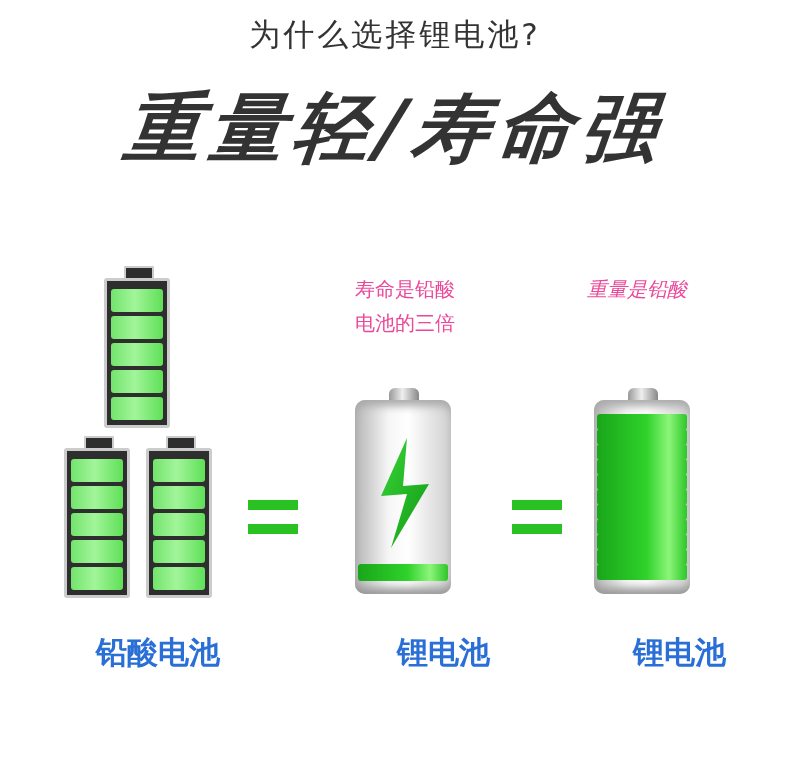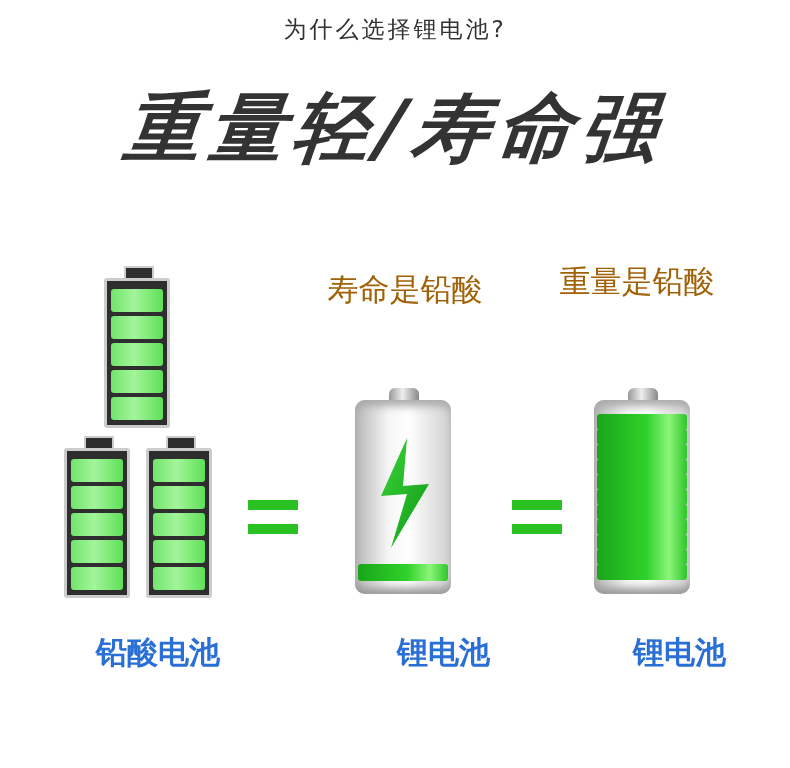--- a/index.html
+++ b/index.html
@@ -1,20 +1,20 @@
 <!DOCTYPE html>
 <html><head>
 <meta charset="utf-8">
 <style>
   html, body { margin:0; padding:0; background:#fff; }
   body { width:790px; height:768px; position:relative; overflow:hidden; font-family:"DejaVu Sans", sans-serif; }
   .abs { position:absolute; }
-  .subtitle { left:0; width:790px; top:14px; text-align:center; font-size:23px; color:#333; letter-spacing:3px; }
+  .subtitle { left:0; width:790px; top:14px; text-align:center; font-size:31px; color:#333; letter-spacing:3px; }
   .headline { left:0; width:790px; top:78px; text-align:center; font-size:76px; font-weight:bold; color:#333; font-style:italic; letter-spacing:8px; transform:skewX(-6deg); }
-  .redtext { color:#a16207; font-size:31px; line-height:34px; text-align:center; }
+  .redtext { color:#ec4899; font-size:20px; line-height:34px; text-align:center; }
   .bluelabel { color:#2a6fd6; font-size:31px; font-weight:bold; text-align:right; }
 
   
   .lead { position:absolute; width:66px; }
   .lead .cap { position:absolute; left:20px; top:0; width:26px; height:12px; background:#2e2e2e; border:2px solid #ccc; border-bottom:none; border-radius:2px 2px 0 0; }
   .lead .body { position:absolute; left:0; top:12px; width:60px; height:140px; background:#2e2e2e; border:3px solid #ccc; border-radius:3px; padding-top:4px; box-sizing:content-box; }
   .lead .cell { width:52px; height:23px; margin:4px auto 3px; border-radius:3px; background:linear-gradient(90deg,#72e46c 0%,#a2f59a 45%,#5fe057 100%); }
 
   
   .cyl { position:absolute; width:96px; height:208px; }
@@ -64,20 +64,21 @@
   </div>
 </div>
 
 <div class="eq" style="left:248px;top:500px;">
     <div></div>
     <div></div>
   </div>
 
 <div class="abs redtext" style="left:320px;top:272px;width:170px;">
   <div>寿命是铅酸</div>
+  <div>电池的三倍</div>
 </div>
 
 <div class="cyl" style="left:355px;top:388px;">
   <div class="nub"></div>
   <div class="shell"></div>
   <div class="band" style="top:176px;height:17px;"></div>
   <svg class="bolt" style="left:22px;top:50px;" width="56" height="110" viewBox="0 0 56 110">
     <defs>
         <linearGradient id="bg1" x1="0" y1="0" x2="1" y2="1">
           <stop offset="0" stop-color="#3cd43a"></stop>
@@ -86,21 +87,21 @@
       </defs>
     <polygon points="30,0 4,58 30,56 14,110 52,46 26,48" fill="url(#bg1)"></polygon>
   </svg>
 </div>
 
 <div class="eq" style="left:512px;top:500px;">
     <div></div>
     <div></div>
   </div>
 
-<div class="abs redtext" style="left:552px;top:264px;width:170px;">
+<div class="abs redtext" style="left:552px;top:272px;width:170px;font-style:italic;">
   <div>重量是铅酸</div>
 </div>
 
 <div class="cyl" style="left:594px;top:388px;">
   <div class="nub"></div>
   <div class="shell"></div>
   <div class="band" style="top:26px;"></div>
   <div class="band" style="top:41px;"></div>
   <div class="band" style="top:56px;"></div>
   <div class="band" style="top:71px;"></div>

